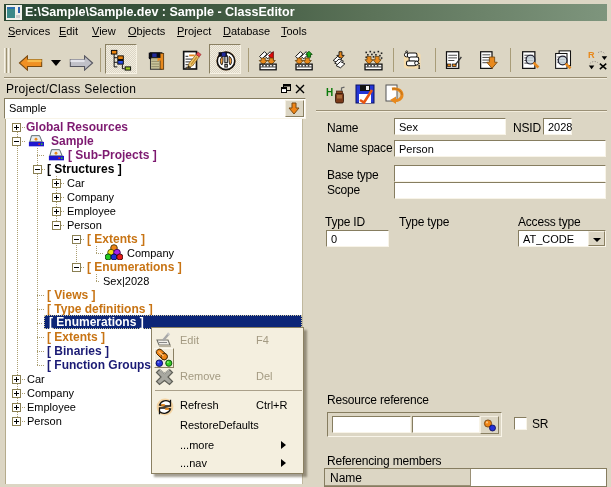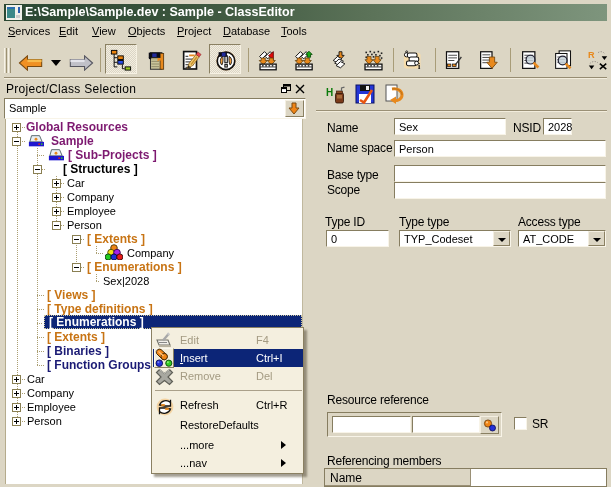--- a/index.html
+++ b/index.html
@@ -368,21 +368,21 @@
   <span class="trow purple b" style="left:51px;top:134px">Sample</span>
   <svg class="drive" width="16" height="12" style="left:48px;top:149px" viewBox="0 0 18 12">
     <polygon points="4,0 13,0 16,7 2,7" fill="#e8eef2" stroke="#495a60" stroke-width="1"></polygon>
     <circle cx="9" cy="4" r="1.6" fill="#e8891d"></circle>
     <rect x="1" y="7" width="17" height="5" fill="#1f16cf"></rect>
     <circle cx="12.5" cy="9.5" r="1.1" fill="#dd2222"></circle>
     <circle cx="15.5" cy="9.5" r="1.1" fill="#33bb33"></circle>
   </svg>
   <span class="trow purple b" style="left:68px;top:148px">[ Sub-Projects ]</span>
   <div class="box" style="left:33px;top:165px"></div>
-  <span class="trow b" style="left:63px;top:162px">[ Structures ]</span>
+  <span class="trow b" style="left:47px;top:162px">[ Structures ]</span>
   <div class="box plus" style="left:52px;top:179px"></div>
   <span class="trow" style="left:67px;top:176px">Car</span>
   <div class="box plus" style="left:52px;top:193px"></div>
   <span class="trow" style="left:67px;top:190px">Company</span>
   <div class="box plus" style="left:52px;top:207px"></div>
   <span class="trow" style="left:67px;top:204px">Employee</span>
   <div class="box" style="left:52px;top:221px"></div>
   <span class="trow" style="left:67px;top:218px">Person</span>
   <div class="box" style="left:72px;top:235px"></div>
   <span class="trow orange b" style="left:87px;top:232px">[ Extents ]</span>
@@ -443,24 +443,20 @@
   <span class="flabel" style="left:327px;top:183px">Scope</span>
   <div class="tbox" style="left:394px;top:182px;width:212px;height:17px">
       <span></span>
     </div>
 
   <span class="flabel" style="left:325px;top:215px">Type ID</span>
   <div class="tbox" style="left:326px;top:230px;width:63px;height:17px">
       <span>0</span>
     </div>
   <span class="flabel" style="left:399px;top:215px">Type type</span>
-  <div class="cmb" style="left:399px;top:230px;width:112px;height:17px">
-      <span>TYP_Codeset</span>
-      <div class="cmbbtn"></div>
-    </div>
   <span class="flabel" style="left:518px;top:215px">Access type</span>
   <div class="cmb" style="left:518px;top:230px;width:88px;height:17px">
       <span>AT_CODE</span>
       <div class="cmbbtn"></div>
     </div>
 
   <span class="flabel" style="left:327px;top:393px">Resource reference</span>
   <div class="abs" style="left:327px;top:412px;width:175px;height:25px;border:1px solid;border-color:#867d60 #f8f4e8 #f8f4e8 #867d60;background:#dcd6c4">
     <div class="abs" style="left:4px;top:3px;width:79px;height:17px;background:#fff;border:1px solid;border-color:#867d60 #f8f4e8 #f8f4e8 #867d60"></div>
     <div class="abs" style="left:84px;top:3px;width:68px;height:17px;background:#fff;border:1px solid;border-color:#867d60 #f8f4e8 #f8f4e8 #867d60"></div>
@@ -510,24 +506,20 @@
       <circle cx="9" cy="9" r="8.4" fill="#f3ce96" opacity="0.85"></circle>
       <path d="M3.5 7 A 6.8 6.8 0 0 1 14.5 4.5 L14.5 1.8 L14.5 8 L8.5 8 Z" fill="#fff" stroke="#111" stroke-width="1.3"></path>
       <path d="M14.5 11 A 6.8 6.8 0 0 1 3.5 13.5 L3.5 16.2 L3.5 10 L9.5 10 Z" fill="#fff" stroke="#111" stroke-width="1.3"></path>
       <ellipse cx="7" cy="7" rx="2.3" ry="1.1" fill="#e8891d"></ellipse>
       <ellipse cx="11" cy="11" rx="2.3" ry="1.1" fill="#e8891d"></ellipse>
     </svg>
     <div class="ci dis" style="top:3px">
         <span class="t">Edit</span>
         <span class="s">F4</span>
       </div>
-    <div class="ci hi" style="top:21px">
-        <span class="t"><u>I</u>nsert</span>
-        <span class="s">Ctrl+I</span>
-      </div>
     <div class="ci dis" style="top:39px">
         <span class="t">Remove</span>
         <span class="s">Del</span>
       </div>
     <div class="abs" style="left:3px;top:62px;width:147px;height:1px;background:#aaa08a"></div>
     <div class="ci" style="top:68px">
         <span class="t">Refresh</span>
         <span class="s">Ctrl+R</span>
       </div>
     <div class="ci" style="top:88px">

